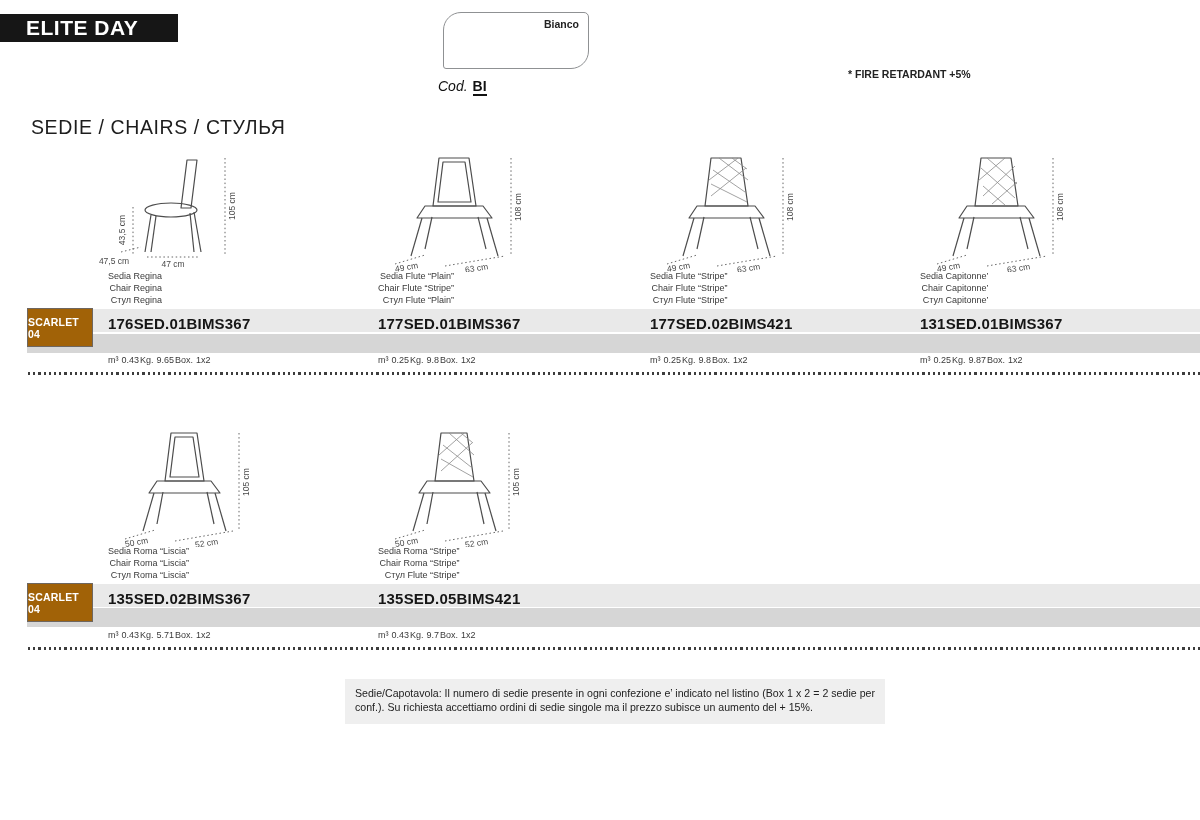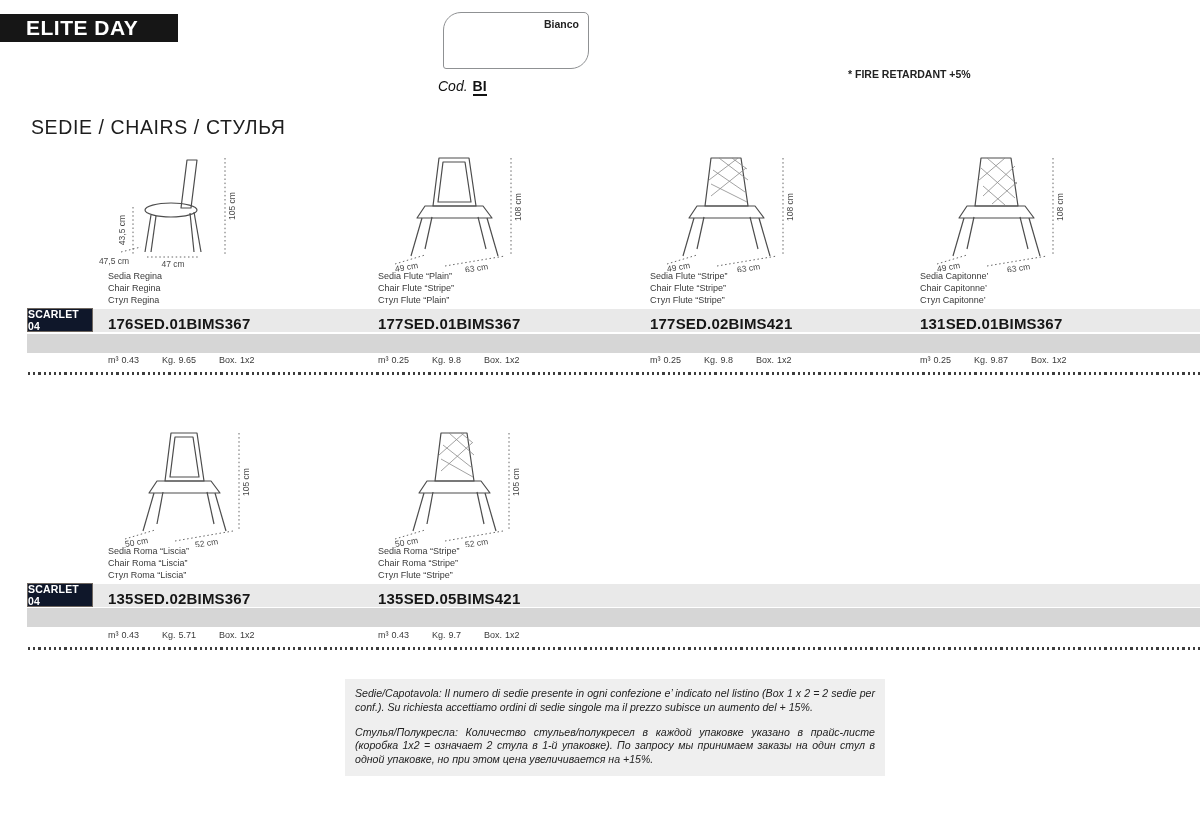--- a/index.html
+++ b/index.html
@@ -17,45 +17,45 @@
   .cod-prefix{font-style:italic;margin-right:5px;}
   .cod-value{font-weight:700;border-bottom:2px solid #111;padding-bottom:0;}
   .fire-note{position:absolute;left:848px;top:68px;font-size:10.5px;font-weight:700;color:#222;text-align:center;}
   .title{position:absolute;left:27px;top:112px;margin:4px;font-size:19.5px;font-weight:400;
          letter-spacing:.6px;color:#1d1d1d;}
 
   
   .band{position:absolute;left:27px;right:0;}
   .band-light{height:23px;background:#e9e9e9;}
   .band-dark{height:19px;background:#d6d6d6;}
-  .fabric-label{position:absolute;left:27px;width:66px;height:24px;background:#0f172a;
+  .fabric-label{position:absolute;left:27px;width:66px;height:39px;background:#a16207;
                 border:1px solid #6e665f;box-sizing:border-box;color:#fff;font-size:10.5px;
                 font-weight:700;display:flex;align-items:center;justify-content:center;
                 letter-spacing:.2px;}
   .dotted{position:absolute;left:28px;right:0;height:3px;
           background-image:repeating-linear-gradient(90deg,#3d3d3d 0 2.2px,transparent 2.2px 5.2px);}
 
   
   .card{position:absolute;width:265px;height:230px;}
   .chair{position:absolute;left:0;top:0;}
   .chair .draw path,.chair .draw ellipse{fill:none;stroke:#4c4c4c;stroke-width:1.2;stroke-linejoin:round;}
   .chair .pattern path{fill:none;stroke:#8a8a8a;stroke-width:.8;}
   .chair .dim path{fill:none;stroke:#666;stroke-width:1;stroke-dasharray:1.5 2.6;}
   .chair .dimtext text{font-family:"Liberation Sans",sans-serif;font-size:8.5px;fill:#4a4a4a;text-anchor:middle;}
-  .names{position:absolute;left:13px;top:120px;font-size:9px;line-height:12px;color:#3a3a3a;}
+  .names{position:absolute;left:13px;top:120px;font-size:9px;line-height:12px;color:#3a3a3a;text-align:right;}
   .code{position:absolute;left:13px;top:159px;height:29px;display:flex;align-items:center;
         font-size:15px;font-weight:700;color:#161616;letter-spacing:.2px;}
-  .specs{position:absolute;left:13px;top:205px;font-size:9px;color:#3a3a3a;display:flex;gap:23px;}
+  .specs{position:absolute;left:13px;top:205px;font-size:9px;color:#3a3a3a;display:flex;gap:1px;}
   .specs .spec span{display:inline;}
   .specs .lab{margin-right:3px;}
 
   
   .notes{position:absolute;left:345px;top:679px;width:540px;box-sizing:border-box;background:#efefef;
          padding:8px 10px 9px 10px;font-size:10.6px;line-height:1.3;color:#222;text-align:justify;}
-  .notes p{margin:0 0 11px 0;font-style:italic;}
+  .notes p{margin:0 0 11px 0;}
   .notes p:last-child{margin-bottom:0;}
 </style>
 </head>
 <body>
 
 <div class="page">
 
   <div class="brand">ELITE DAY</div>
   <div class="swatch">
     <span class="swatch-label">Bianco</span>
@@ -303,16 +303,15 @@
     <div class="code">135SED.05BIMS421</div>
     <div class="specs">
       <span class="spec"><span class="lab">m³</span><span>0.43</span></span>
       <span class="spec"><span class="lab">Kg.</span><span>9.7</span></span>
       <span class="spec"><span class="lab">Box.</span><span>1x2</span></span>
     </div>
   </div>
 
   <div class="notes">
     <p>Sedie/Capotavola: Il numero di sedie presente in ogni confezione e’ indicato nel listino (Box 1 x 2 = 2 sedie per conf.). Su richiesta accettiamo ordini di sedie singole ma il prezzo subisce un aumento del + 15%.</p>
-    <p>Стулья/Полукресла: Количество стульев/полукресел в каждой упаковке указано в прайс-листе (коробка 1х2 = означает 2 стула в 1-й упаковке). По запросу мы принимаем заказы на один стул в одной упаковке, но при этом цена увеличивается на +15%.</p>
   </div>
 
 </div>
 
 </body></html>

